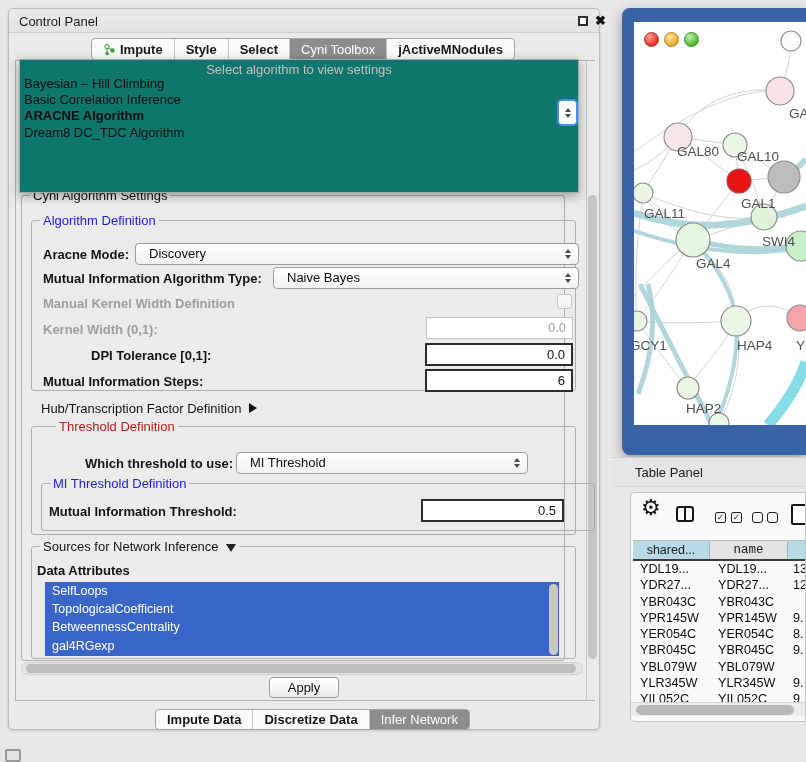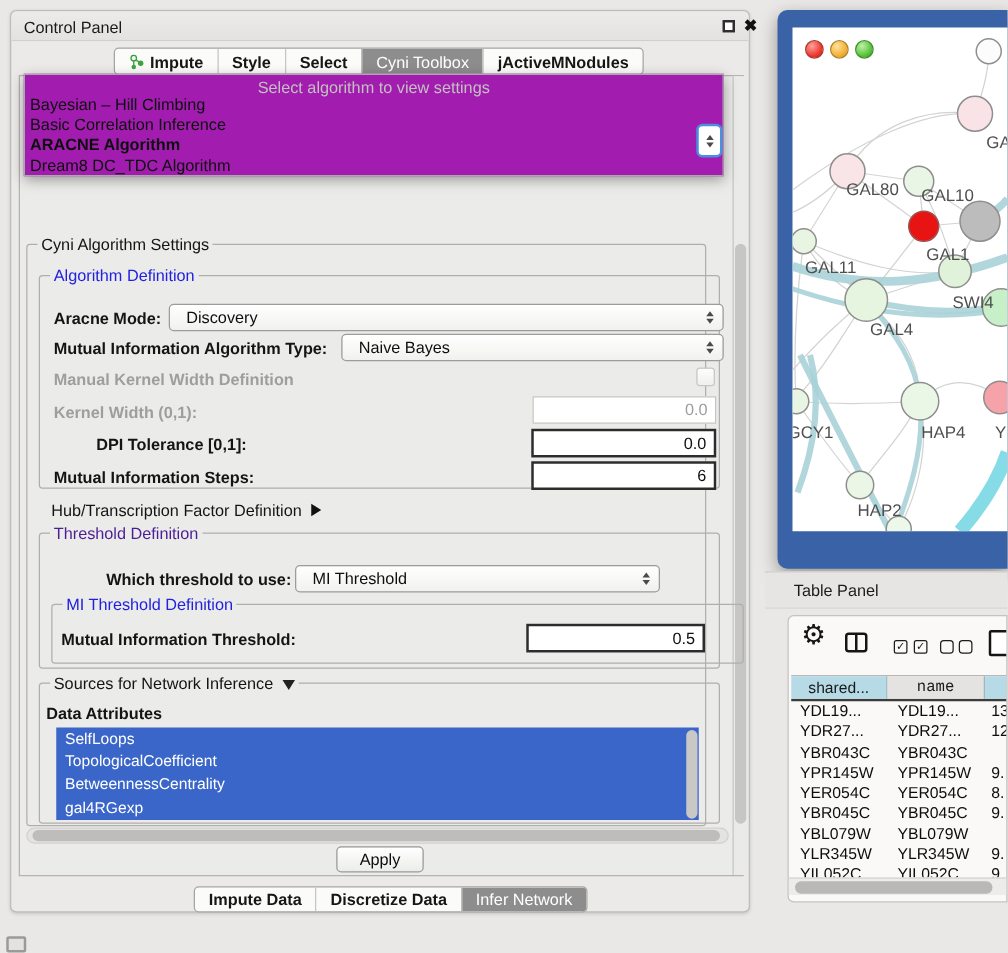--- a/index.html
+++ b/index.html
@@ -24,34 +24,34 @@
   .tabbar.bottom { left:146px; top:700px; height:21px; }
   .tab { font-size:13px; font-weight:bold; color:#161616; padding:0 11px; line-height:21px;
     border-left:1px solid #c6c5c3; white-space:nowrap; display:flex; align-items:center; gap:4px; }
   .tab:first-child { border-left:none; }
   .tab.sel { background:#8d8d8d; color:#fff; font-weight:normal; }
 
   .inner-panel { position:absolute; left:6px; top:51px; width:580px; height:641px;
     border:1px solid #b4b3b1; background:#ebebe9; }
 
   
-  .popup { position:absolute; left:10px; top:50px; width:560px; height:82px; background:#a21caf;
+  .popup { position:absolute; left:10px; top:50px; width:560px; height:134px; background:#0f766e;
     border:1px solid #a8a8a6; box-shadow:0 3px 10px rgba(0,0,0,.35); z-index:30; }
   .popup-placeholder { text-align:center; color:#c2c1bf; font-size:13px; padding-top:2px; height:16px; }
   .popup-item { font-size:13px; line-height:16.2px; padding-left:4px; color:#0e0e0e; white-space:nowrap; }
   .popup-item.bold { font-weight:bold; }
   .popup-frag { position:absolute; left:537px; top:39px; width:21px; height:27px;
     border:2px solid #4a8fe0; border-radius:5px; background:#fff; }
 
   
   .gbox { position:absolute; border:1px solid #b0afad; border-radius:3px; }
   .gb-label { position:absolute; top:-8px; left:8px; background:#ebebe9; padding:0 3px;
     font-size:13px; line-height:15px; color:#141414; white-space:nowrap; }
   .gb-label.blue { color:#2121e0; }
-  .gb-label.green { color:#4c1d95; }
+  .gb-label.green { color:#b91c1c;margin-left:16px; }
 
   .lbl { position:absolute; font-size:13px; color:#141414; white-space:nowrap; }
   .b { font-weight:bold; }
   .dis { color:#9e9e9c; }
 
   .combo { position:absolute; height:22px; background:linear-gradient(#ffffff,#f1f1ef);
     border:1px solid #9c9c9a; border-radius:4px; font-size:13px; line-height:20px;
     padding-left:13px; color:#0f0f0f; }
   .stepper { position:absolute; right:7px; top:50%; transform:translateY(-50%);
     display:flex; flex-direction:column; gap:2px; }
@@ -209,21 +209,21 @@
   </div>
 
   <span class="lbl b dis" style="left:34px; top:287px;">Manual Kernel Width Definition</span>
   <span class="checkbox" style="left:548px; top:285px;"></span>
 
   <span class="lbl b dis" style="left:34px; top:313px;">Kernel Width (0,1):</span>
   <div class="num-field dis" style="left:417px; top:308px; width:147px;">
     <span class="dis">0.0</span>
   </div>
 
-  <span class="lbl b" style="left:34px; top:339px;padding-left:34px;">DPI Tolerance [0,1]:</span>
+  <span class="lbl b" style="left:48px; top:339px;padding-left:34px;">DPI Tolerance [0,1]:</span>
   <div class="num-field active" style="left:416px; top:334px; width:148px;">
     <span>0.0</span>
   </div>
 
   <span class="lbl b" style="left:34px; top:365px;">Mutual Information Steps:</span>
   <div class="num-field active" style="left:416px; top:360px; width:148px;">
     <span>6</span>
   </div>
 
   <span class="lbl" style="left:32px; top:392px;">

